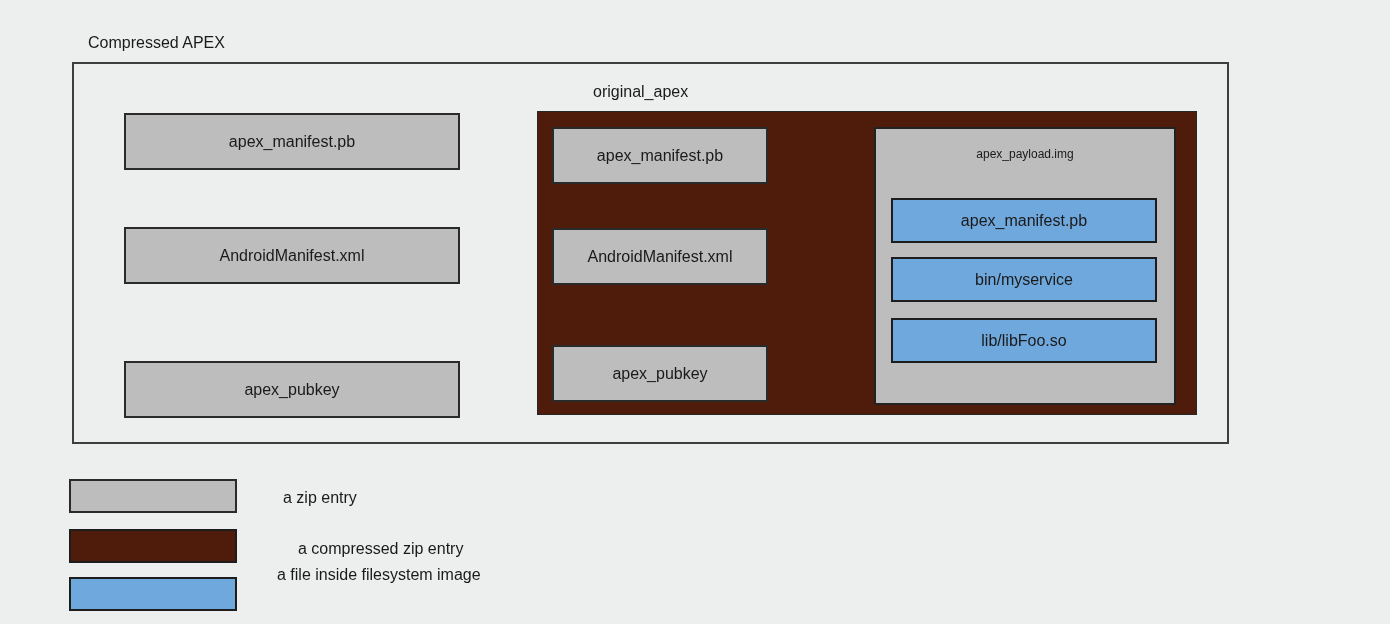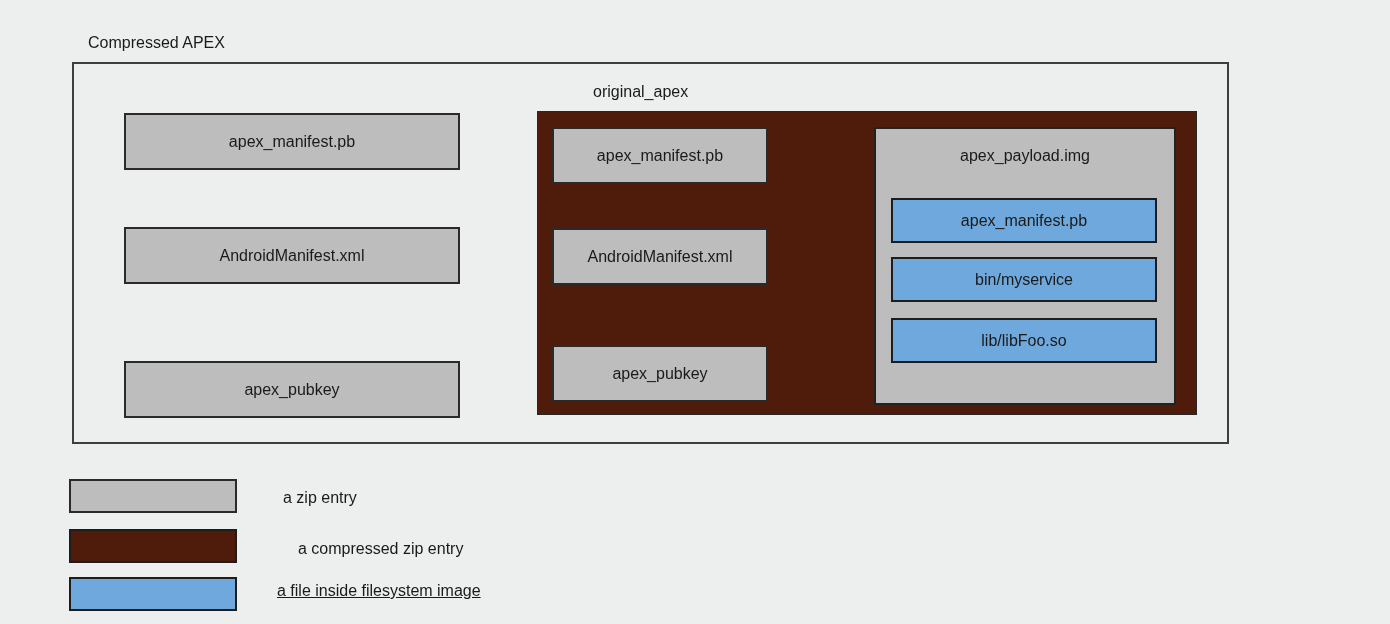--- a/index.html
+++ b/index.html
@@ -89,21 +89,21 @@
     width: 302px;
     height: 278px;
     background: #bdbdbd;
     border: 2px solid #222222;
     box-sizing: border-box;
   }
   .payload-label {
     width: 100%;
     text-align: center;
     top: 18px;
-    font-size: 16px;
+    font-size: 12px;
     white-space: nowrap;
   }
   
   .blue-file { left: 15px; width: 266px; height: 45px; }
   .blue-file-1 { top: 69px; }
   .blue-file-2 { top: 128px; }
   .blue-file-3 { top: 189px; }
 
   
   .legend-swatch {
@@ -116,21 +116,21 @@
   .legend-swatch.s2 { top: 529px; background: #4f1b0a; border: 2px solid #1d1d1d; }
   .legend-swatch.s3 { top: 577px; background: #6fa8dc; border: 2px solid #1d1d1d; }
   .legend-label {
     left: 283px;
     font-size: 16px;
     line-height: 19px;
     white-space: nowrap;
   }
   .legend-label.l1 { top: 488px; text-align: right; }
   .legend-label.l2 { top: 539px; margin-left: 15px; }
-  .legend-label.l3 { top: 581px; left: 277px; text-decoration: underline; }
+  .legend-label.l3 { top: 565px; left: 277px; }
 </style>
 </head>
 <body>
 
 <div class="stage">
 
   <div class="abs outer-label">Compressed APEX</div>
 
   <div class="abs outer-box">
 

